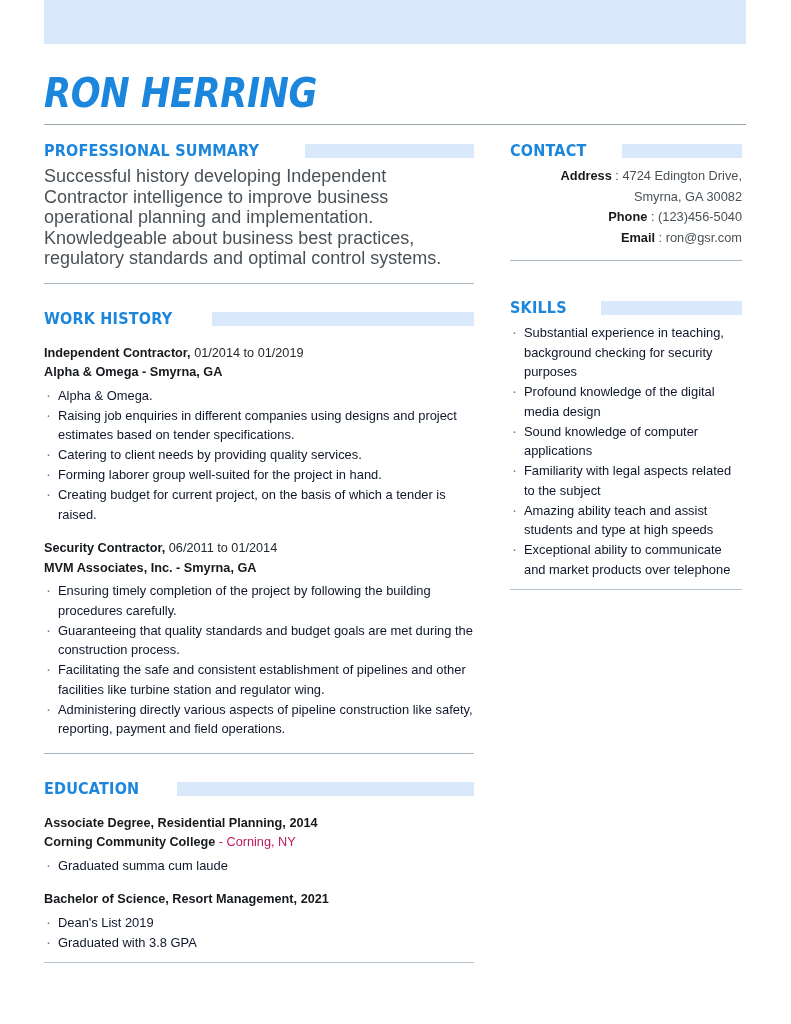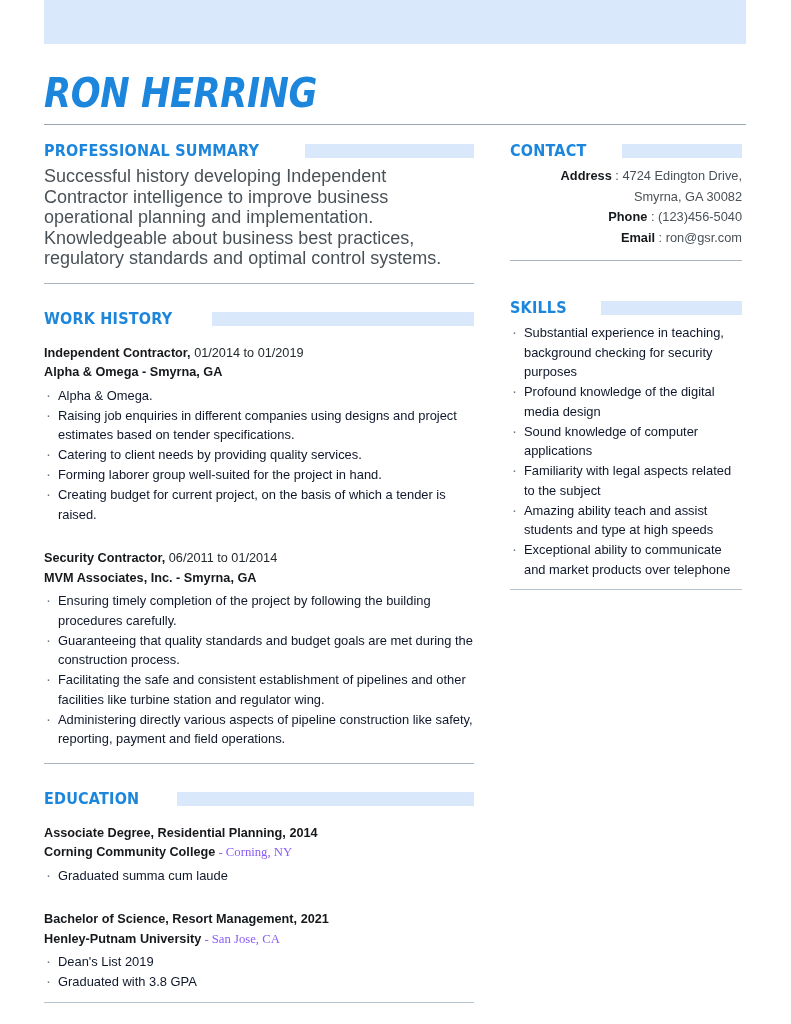--- a/index.html
+++ b/index.html
@@ -111,39 +111,38 @@
     background: #a9b6bf;
     margin-top: 14px;
   }
   .rule-light {
     height: 1px;
     background: #b7c4cd;
   }
 
   
   .entry { margin-top: 16px; }
-  .entry + .entry { margin-top: 25px; }
+  .entry + .entry { margin-top: 15px; }
 
   .entry-line {
     font-size: 12.7px;
     line-height: 19.5px;
     color: #23292d;
   }
   .entry-line b {
     font-weight: bold;
     color: #16191c;
   }
   .entry-line .muted {
     color: #23292d;
     font-weight: normal;
   }
   .entry-line .loc {
-    color: #8b5cf6;
+    color: #be185d;
     font-weight: normal;
-    font-family: Liberation Serif, serif;
   }
 
   
   ul.bullets {
     list-style: none;
     margin: 3px 0 0 0;
     padding: 0;
   }
   ul.bullets li {
     position: relative;
@@ -263,23 +262,20 @@
           <b>Corning Community College</b><span class="loc"> - Corning, NY</span>
         </div>
         <ul class="bullets">
           <li>Graduated summa cum laude</li>
         </ul>
       </div>
 
       <div class="entry">
         <div class="entry-line">
           <b>Bachelor of Science</b><b>, Resort Management, 2021</b>
-        </div>
-        <div class="entry-line">
-          <b>Henley-Putnam University</b><span class="loc"> - San Jose, CA</span>
         </div>
         <ul class="bullets">
           <li>Dean's List 2019</li>
           <li>Graduated with 3.8 GPA</li>
         </ul>
       </div>
 
       <div class="rule rule-light" style="margin-top:10px;"></div>
     </div>
 

